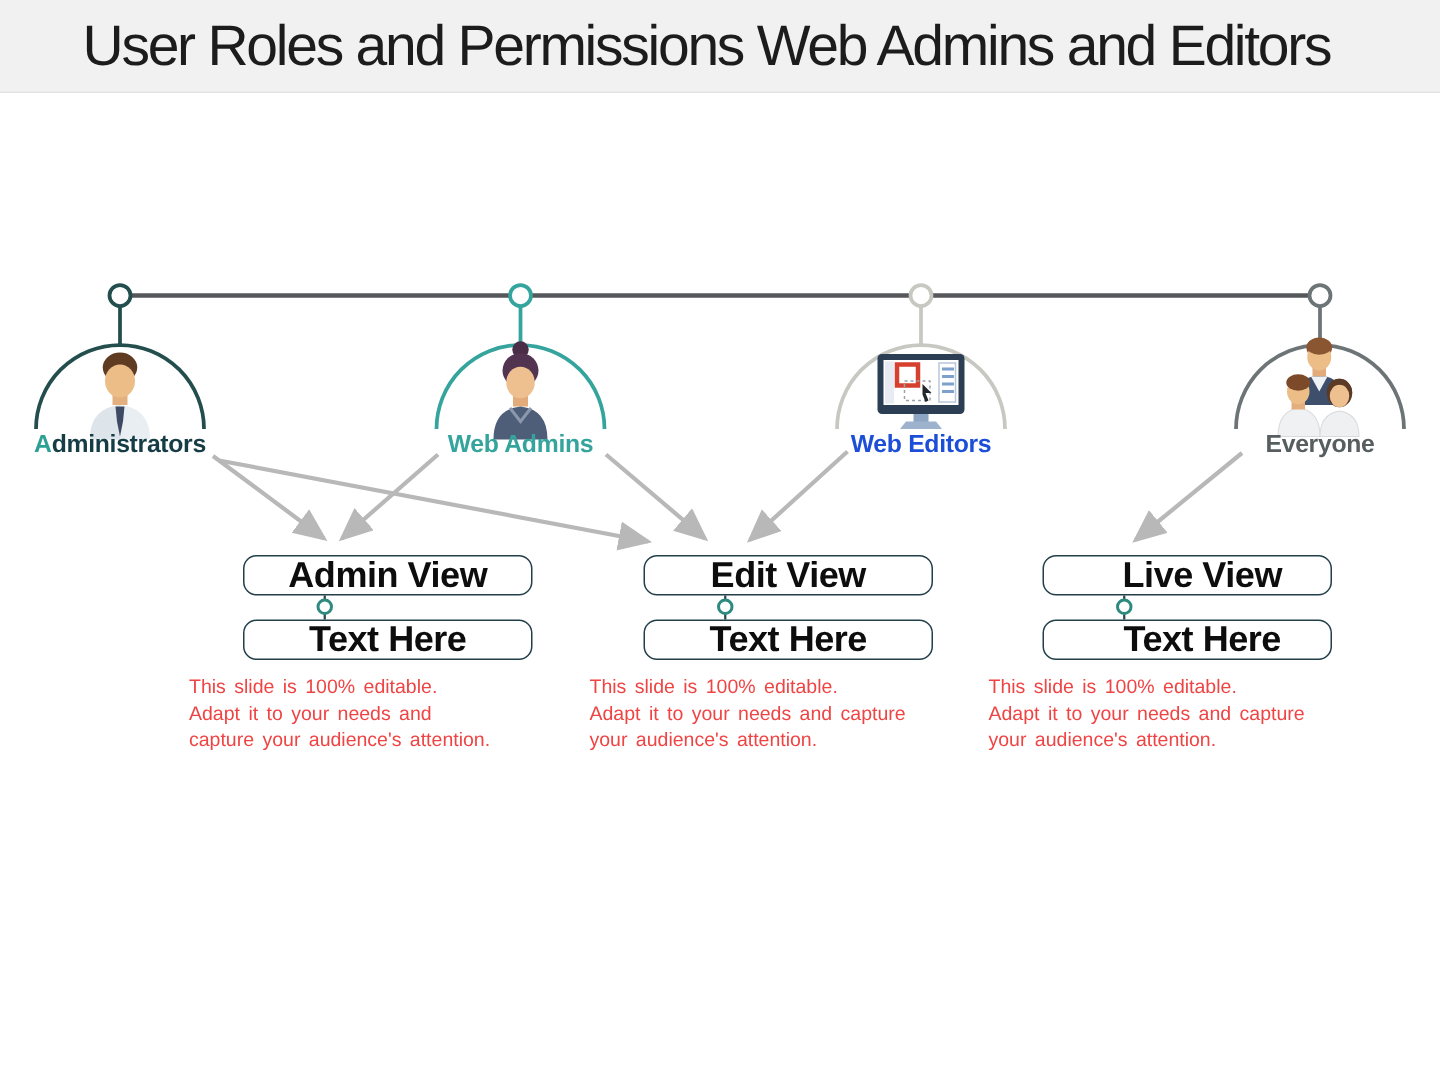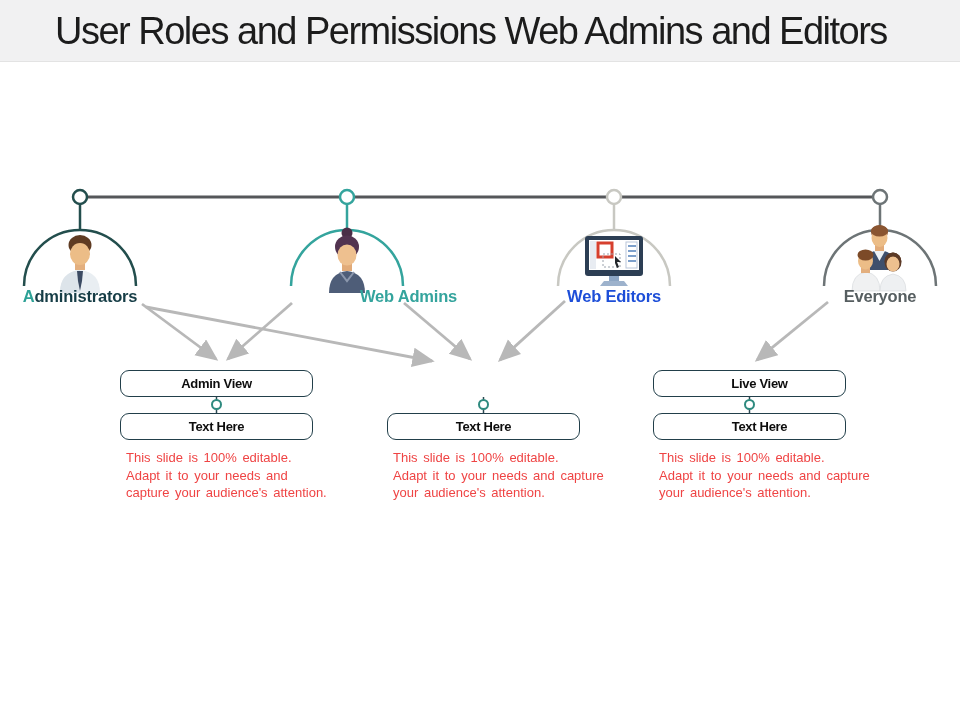--- a/index.html
+++ b/index.html
@@ -14,29 +14,29 @@
          font-size:38px;letter-spacing:-1.5px;color:#1c1c1c;white-space:nowrap;}
 
   
   .diagram-svg{position:absolute;left:0;top:0;width:960px;height:720px;}
 
   
   .role-label{position:absolute;top:287px;width:220px;text-align:center;
               font-size:16.5px;font-weight:bold;letter-spacing:-0.2px;}
   .role-administrators{left:-30px;color:#163d46;}
   .role-administrators::first-letter{color:#2da196;}
-  .role-webadmins{left:237px;color:#34a49d;text-align:right;}
+  .role-webadmins{left:237px;color:#34a49d;}
   .role-webeditors{left:504px;color:#1d4ed8;}
   .role-everyone{left:770px;color:#565e60;}
 
   
   .viewbox{position:absolute;width:193px;height:27px;background:#fff;
            border:1.5px solid #223f4a;border-radius:9px;box-sizing:border-box;
            display:flex;align-items:center;justify-content:center;
-           font-size:13px;font-weight:bold;color:#0d0d0d;letter-spacing:-0.3px;}
+           font-size:24px;font-weight:bold;color:#0d0d0d;letter-spacing:-0.3px;margin-left:42px;}
   .c1{left:120px;} .c2{left:387px;} .c3{left:653px;padding-left:20px;}
   .row-view{top:370px;} .row-text{top:413px;}
 
   .desc{position:absolute;top:449px;width:250px;font-size:13px;line-height:17.5px;
         color:#ef4444;word-spacing:2px;}
   .d1{left:126px;} .d2{left:393px;} .d3{left:659px;}
 </style>
 </head>
 <body>
 
@@ -146,20 +146,21 @@
   <div class="role-label role-everyone">Everyone</div>
 
   <div class="viewbox c1 row-view">Admin View</div>
   <div class="viewbox c1 row-text">Text Here</div>
   <div class="desc d1">
     <div>This slide is 100% editable.</div>
     <div>Adapt it to your needs and</div>
     <div>capture your audience's attention.</div>
   </div>
 
+  <div class="viewbox c2 row-view">Edit View</div>
   <div class="viewbox c2 row-text">Text Here</div>
   <div class="desc d2">
     <div>This slide is 100% editable.</div>
     <div>Adapt it to your needs and capture</div>
     <div>your audience's attention.</div>
   </div>
 
   <div class="viewbox c3 row-view">Live View</div>
   <div class="viewbox c3 row-text">Text Here</div>
   <div class="desc d3">

